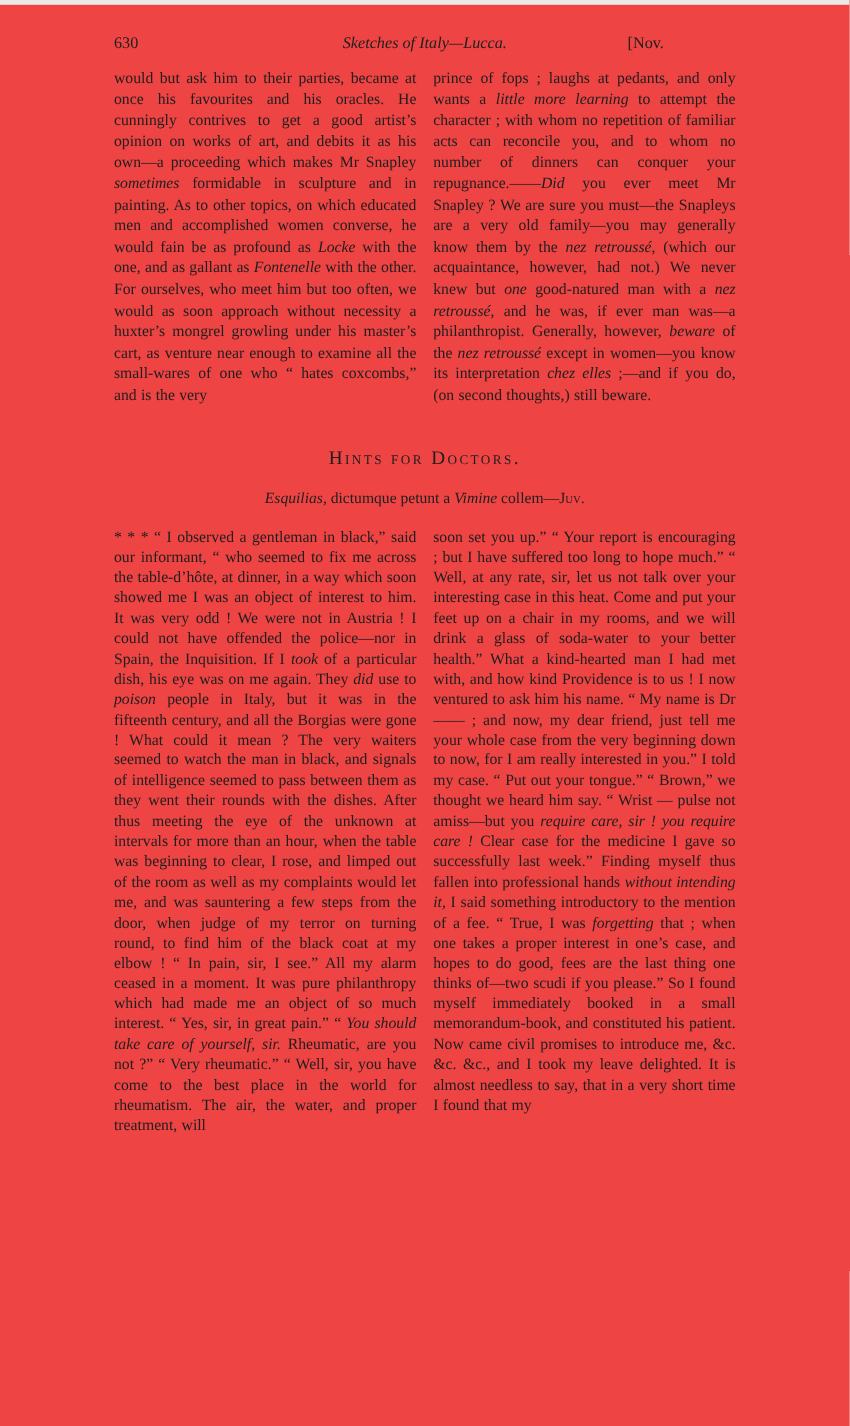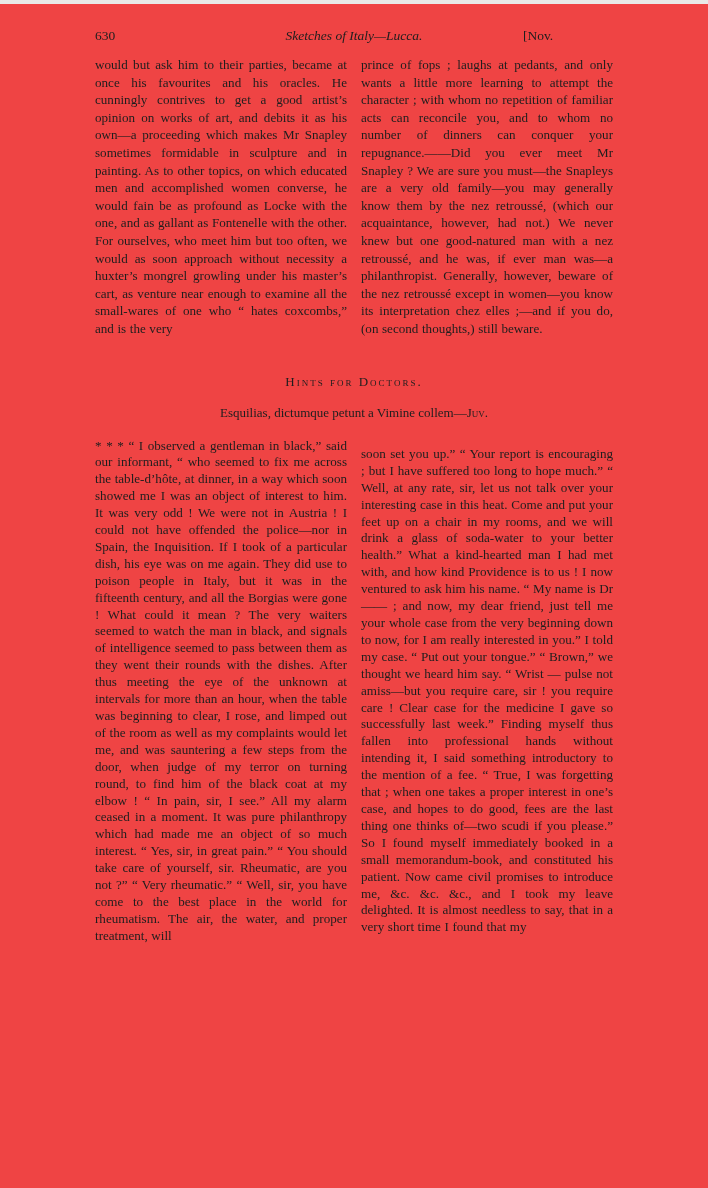--- a/index.html
+++ b/index.html
@@ -27,48 +27,47 @@
     font-size:13.5px;
     margin-bottom:12px;
   }
   .pagenum { width:90px; text-align:left; }
   .running-title { flex:1; text-align:center; font-style:italic;font-family:Liberation Serif, serif; }
   .issue { width:90px; text-align:left; }
 
   .columns {
     display:flex;
     gap:14px;
-    align-items:center;
   }
   .col {
     width:252px;
     font-size:13.1px;
     line-height:17.6px;
     text-align:justify;
     text-justify:inter-word;
     word-spacing:0.3px;
   }
   .body-cols .col { line-height:16.9px; }
 
   .section-heading {
     margin-top:36px;
     text-align:center;
     font-variant:small-caps;
     letter-spacing:2px;
-    font-size:13px;
+    font-size:16px;
   }
   .epigraph {
     margin-top:15px;
     text-align:center;
     font-size:13px;
   }
   .body-cols {
     margin-top:17px;
   }
-  .it { }
+  .it { font-style:italic; }
   .sc { font-variant:small-caps; }
 </style>
 </head>
 <body>
 
 <div class="page">
   <div class="content">
 
     <div class="header">
       <span class="pagenum">630</span>

